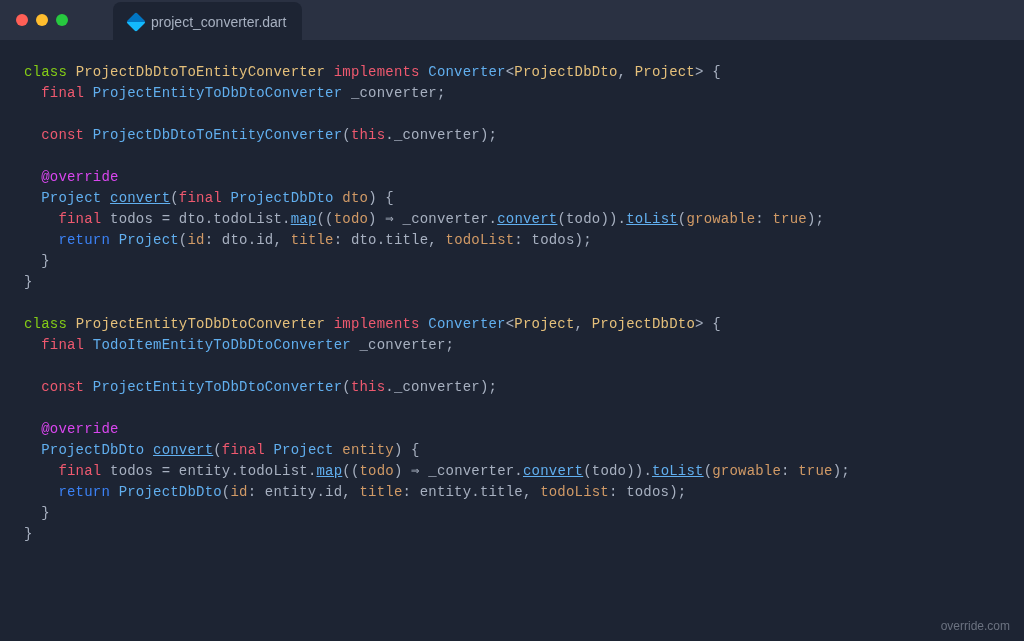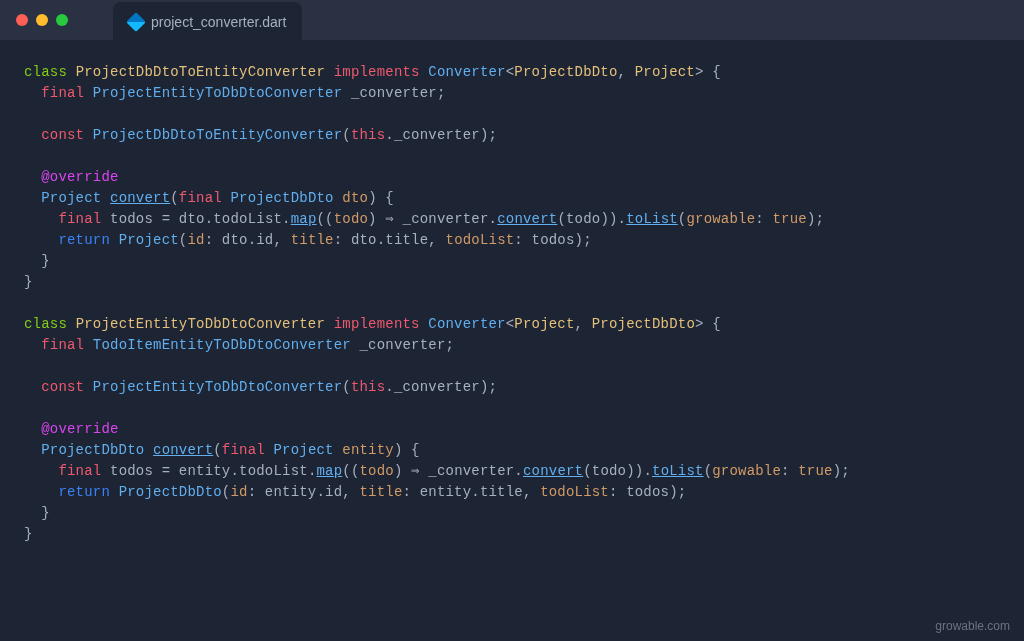--- a/index.html
+++ b/index.html
@@ -116,13 +116,13 @@
 
   <span class="kw-const">const</span> <span class="type">ProjectEntityToDbDtoConverter</span><span class="punc">(</span><span class="kw-this">this</span><span class="ident">._converter</span><span class="punc">);</span>
 
   <span class="anno">@override</span>
   <span class="type">ProjectDbDto</span> <span class="method">convert</span><span class="punc">(</span><span class="kw-final">final</span> <span class="type">Project</span> <span class="param">entity</span><span class="punc">) {</span>
     <span class="kw-final">final</span> <span class="ident">todos</span><span class="punc"> = </span><span class="ident">entity</span><span class="ident">.todoList.</span><span class="method">map</span><span class="punc">((</span><span class="param">todo</span><span class="punc">) </span><span class="arrow">⇒</span><span class="punc"> </span><span class="ident">_converter.</span><span class="method">convert</span><span class="punc">(</span><span class="ident">todo</span><span class="punc">)).</span><span class="method">toList</span><span class="punc">(</span><span class="param">growable</span><span class="punc">: </span><span class="kw-true">true</span><span class="punc">);</span>
     <span class="kw-return">return</span> <span class="type">ProjectDbDto</span><span class="punc">(</span><span class="param">id</span><span class="punc">:</span><span class="ident"> entity.id, </span><span class="param">title</span><span class="punc">:</span><span class="ident"> entity.title, </span><span class="param">todoList</span><span class="punc">:</span><span class="ident"> todos</span><span class="punc">);</span>
   <span class="punc">}</span>
 <span class="punc">}</span></div>
 
-<div class="watermark">growable.com</div>
+<div class="watermark">override.com</div>
 
 </body></html>

